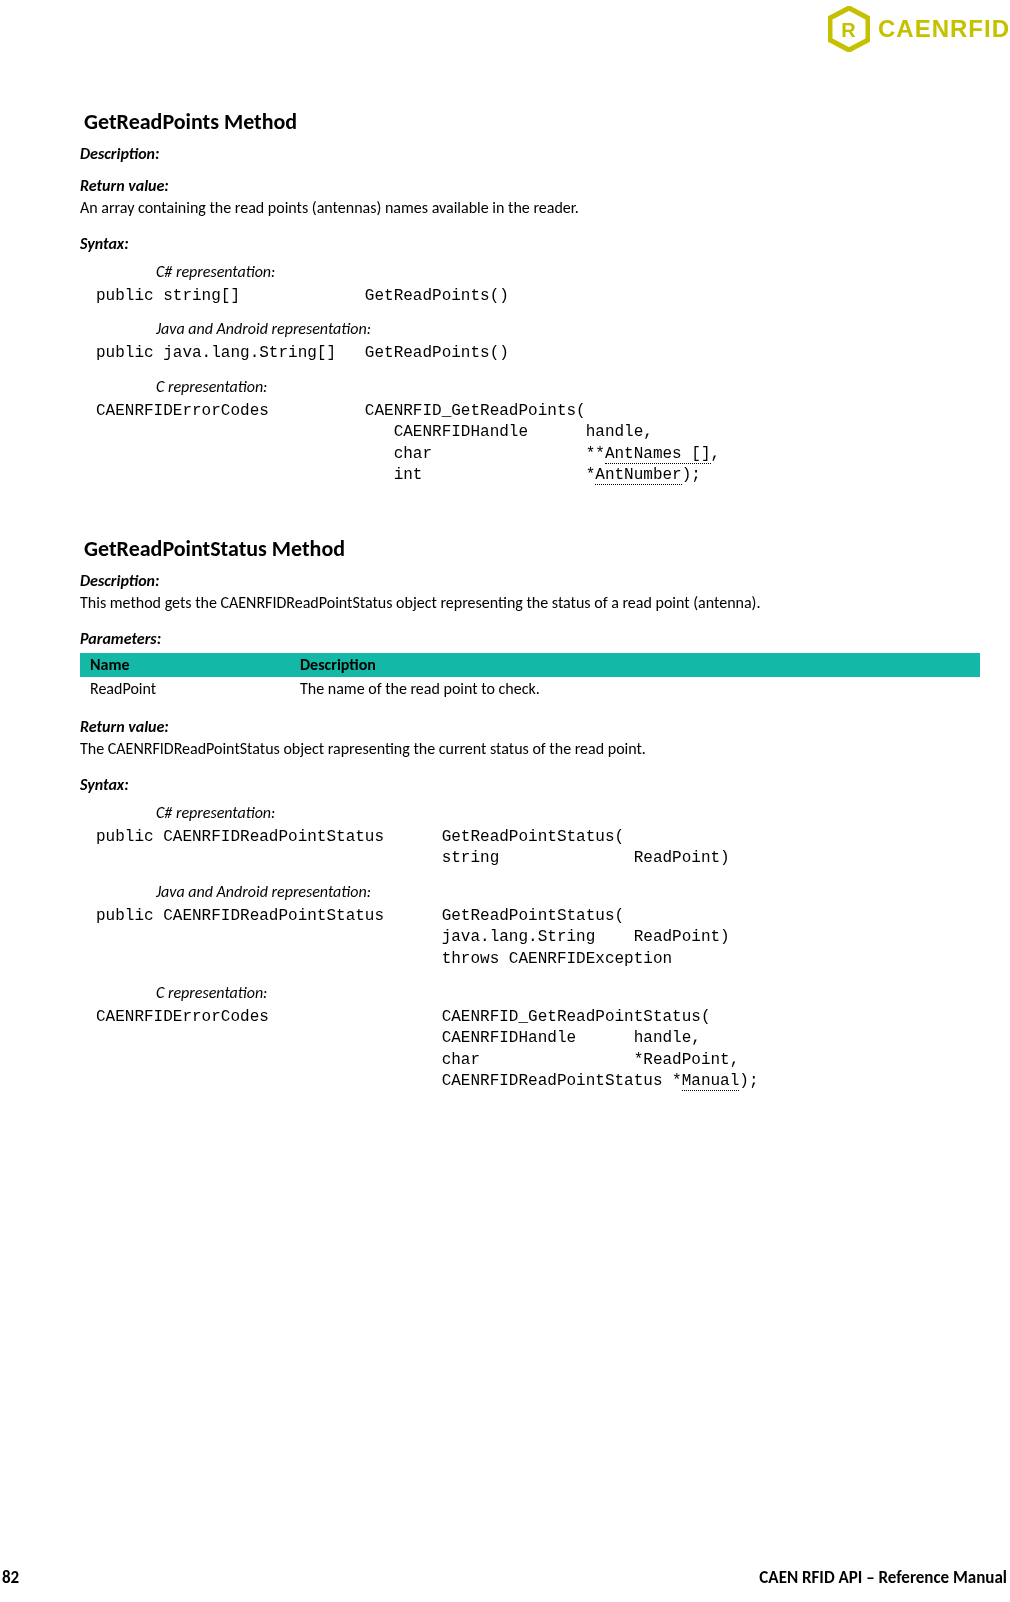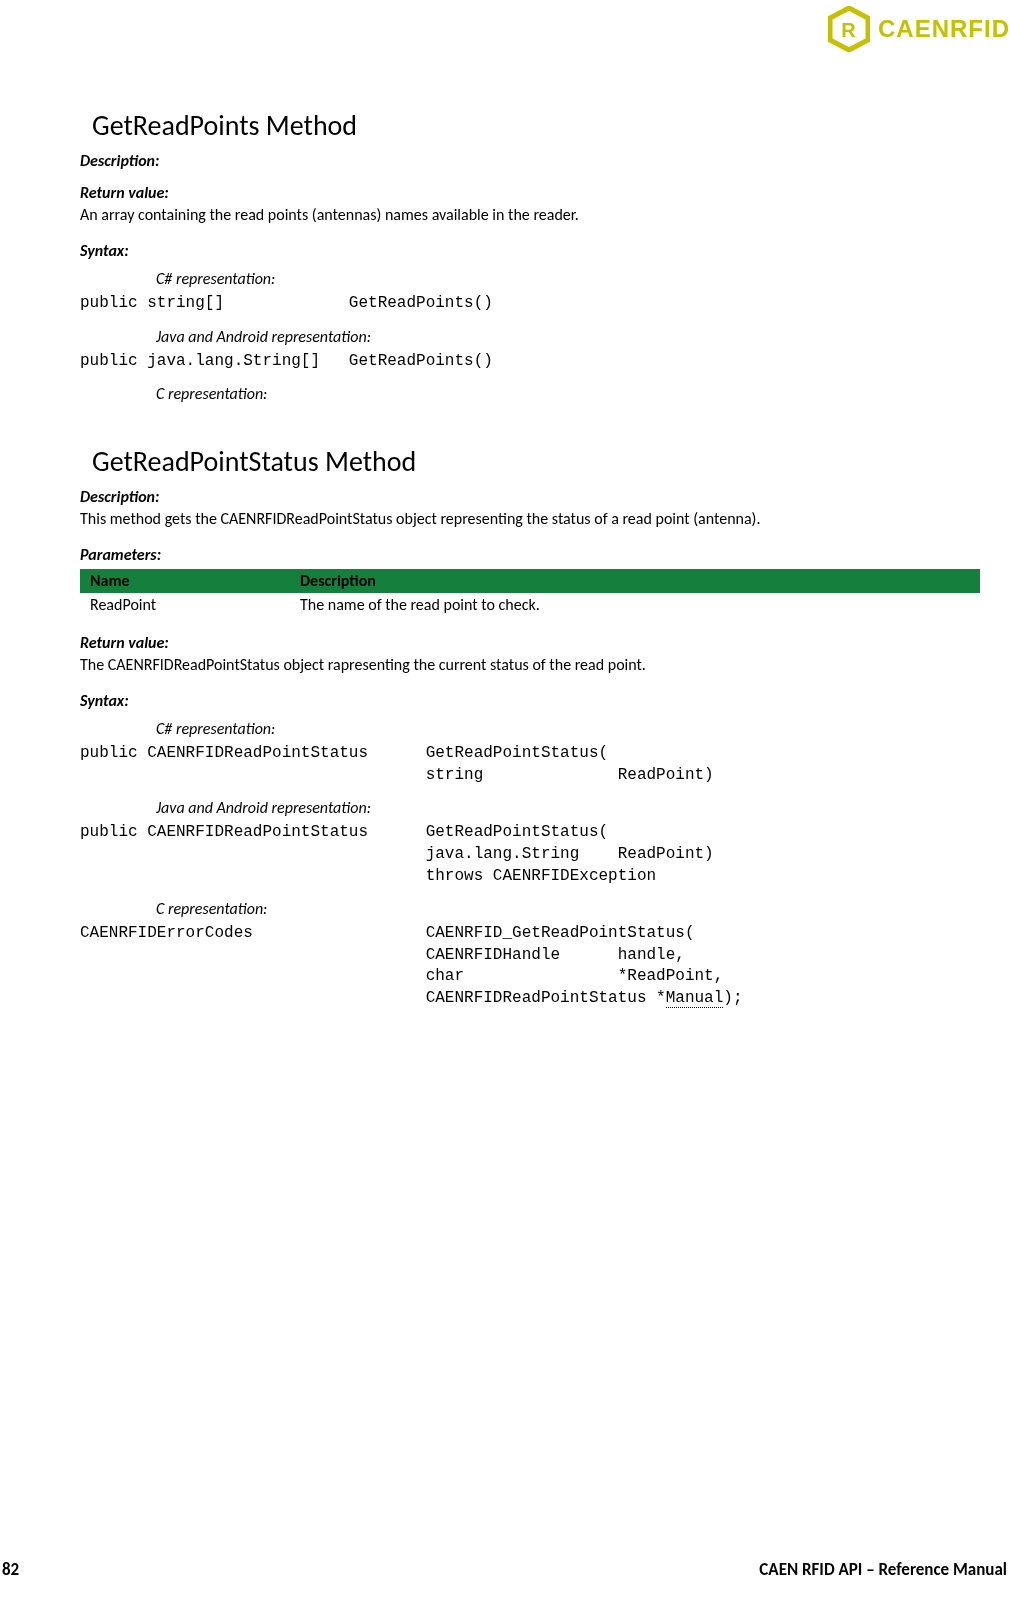--- a/index.html
+++ b/index.html
@@ -36,68 +36,68 @@
   .logo .brand {
     font-family: "Arial Black", Arial, sans-serif;
     font-size: 24px;
     color: #c5c100;
   }
   .content {
     margin: 90px 0 0 80px;
     width: 900px;
   }
   h2.section-title {
-    font-size: 28px;
-    font-weight: 400;
-    margin: 0 0 8px 12px;
+    font-size: 22px;
+    font-weight: 700;
+    margin: 0 0 8px 4px;
   }
   .label-em {
     font-style: italic;
     font-weight: 700;
     margin: 0 0 2px 0;
   }
   p { margin: 0 0 6px 0; }
   .spacer-sm { height: 10px; }
   .spacer-lg { height: 36px; }
   .indent-1 { margin-left: 76px; }
   .indent-2 { margin-left: 86px; }
   .rep-label {
     font-style: italic;
     margin: 8px 0 4px 0;
   }
   pre.code {
     font-family: "Courier New", Courier, monospace;
     font-size: 16px;
-    margin: 4px 0 12px 0;
+    margin: 4px 0 12px 16px;
     white-space: pre;
     line-height: 1.35;
   }
   .dotted-u { border-bottom: 1px dotted #000; }
   table.params {
     width: 100%;
     border-collapse: collapse;
     margin: 4px 0 6px 0;
     font-size: 16px;
   }
   table.params th {
-    background: #15803d;
+    background: #14b8a6;
     color: #000;
     text-align: left;
     font-weight: 700;
     padding: 2px 10px;
     border: 0;
   }
   table.params td {
     padding: 2px 10px;
     border: 0;
   }
   table.params .col-name { width: 190px; }
   .footer {
     position: absolute;
-    bottom: 22px;
+    bottom: 14px;
     left: 0;
     right: 0;
     display: flex;
     justify-content: space-between;
     align-items: center;
     font-weight: 700;
     font-size: 17px;
   }
   .footer .page-num { padding-left: 2px; }
   .footer .doc-title { padding-right: 3px; }
@@ -136,20 +136,24 @@
     <pre class="code indent-2">public string[]             GetReadPoints()</pre>
 
     <div class="indent-1">
       <p class="rep-label">Java and Android representation:</p>
     </div>
     <pre class="code indent-2">public java.lang.String[]   GetReadPoints()</pre>
 
     <div class="indent-1">
       <p class="rep-label">C representation:</p>
     </div>
+    <pre class="code indent-2"><span>CAENRFIDErrorCodes          CAENRFID_GetReadPoints(</span>
+<span>                               CAENRFIDHandle      handle,</span>
+<span>                               char                **</span><span class="dotted-u">AntNames []</span><span>,</span>
+<span>                               int                 *</span><span class="dotted-u">AntNumber</span><span>);</span></pre>
 
     <div class="spacer-lg"></div>
 
     <h2 class="section-title">GetReadPointStatus Method</h2>
 
     <p class="label-em">Description:</p>
     <p>This method gets the CAENRFIDReadPointStatus object representing the status of a read point (antenna).</p>
 
     <div class="spacer-sm"></div>
     <p class="label-em">Parameters:</p>

